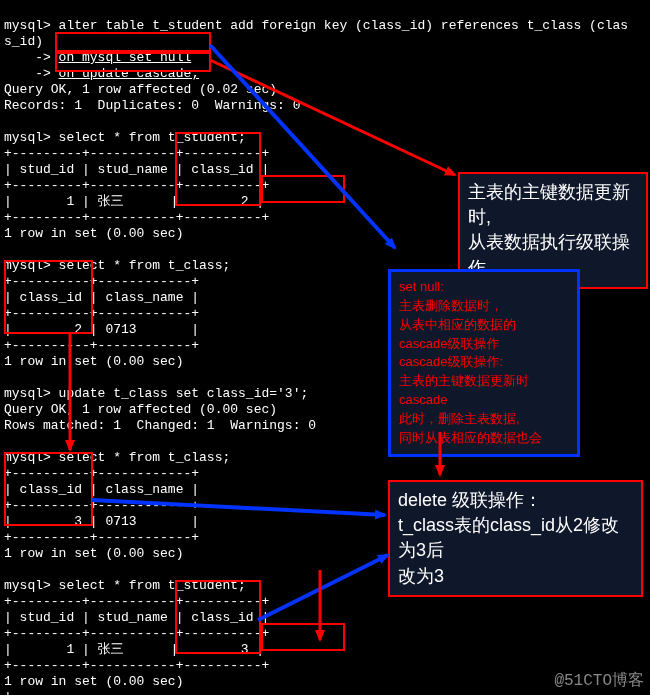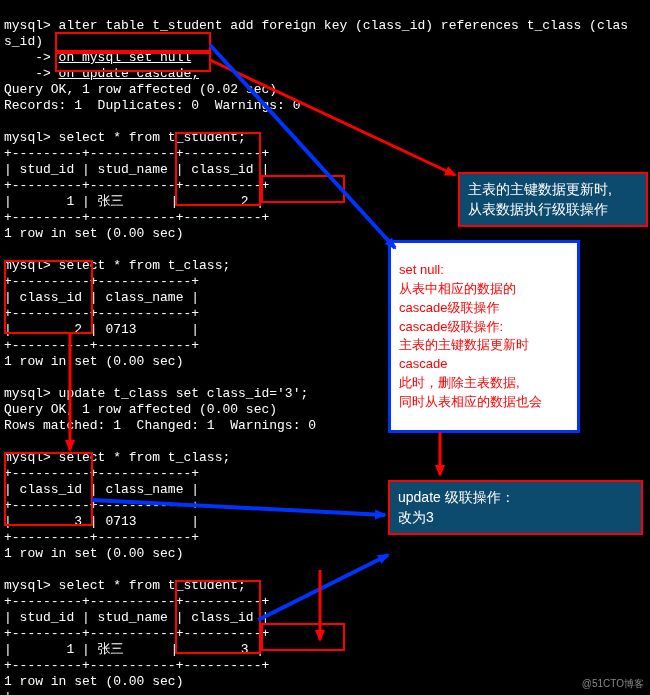--- a/index.html
+++ b/index.html
@@ -16,56 +16,57 @@
   }
   .term {
     white-space: pre;
     line-height: 16px;
     padding: 2px 4px;
   }
   .term span { white-space: pre; }
   .callout {
     position: absolute;
     border: 2px solid red;
-    background: #0c4a6e;
+    background: #0f172a;
     color: #fff;
     font-family: sans-serif;
-    font-size: 14px;
+    font-size: 18px;
     padding: 6px 8px;
     line-height: 1.4;
   }
   .callout-blue {
     position: absolute;
     border: 3px solid #0033ff;
-    background: #ffffff;
+    background: #0f172a;
     color: #ff0000;
     font-family: sans-serif;
     font-size: 13px;
-    padding: 18px 8px;
+    padding: 6px 8px;
     line-height: 1.45;
+    margin-top: 29px;
   }
   .box-red {
     position: absolute;
     border: 2px solid red;
     pointer-events: none;
   }
   svg.overlay {
     position: absolute;
     top: 0; left: 0;
     width: 650px;
     height: 695px;
     pointer-events: none;
   }
   .watermark {
     position: absolute;
     right: 6px;
     bottom: 4px;
     color: #888;
-    font-family: Liberation Sans, sans-serif;
-    font-size: 10px;
+    font-family: Liberation Mono, monospace;
+    font-size: 16px;
   }
   .ul { text-decoration: underline; }
 </style>
 </head>
 <body>
 
 <div class="term">
 <span>mysql&gt; alter table t_student add foreign key (class_id) references t_class (clas</span>
 <span>s_id)</span>
 <span><span>    -&gt; </span><span class="ul">on mysql set null</span></span>
@@ -120,30 +121,32 @@
 <div class="box-red" style="left:175px; top:580px; width:82px; height:70px;"></div>
 <div class="box-red" style="left:261px; top:623px; width:80px; height:24px;"></div>
 
 <div class="callout" style="left:458px; top:172px; width:170px;">
   <div>主表的主键数据更新时,</div>
   <div>从表数据执行级联操作</div>
 </div>
 
 <div class="callout-blue" style="left:388px; top:240px; width:170px;">
   <div>set null:</div>
+  <div>主表删除数据时，</div>
   <div>从表中相应的数据的</div>
   <div>cascade级联操作</div>
   <div>cascade级联操作:</div>
   <div>主表的主键数据更新时 cascade</div>
   <div>此时，删除主表数据,</div>
   <div>同时从表相应的数据也会</div>
 </div>
 
 <div class="callout" style="left:388px; top:480px; width:235px;">
-  <div>update 级联操作：</div>
+  <div>delete 级联操作：</div>
+  <div>t_class表的class_id从2修改为3后</div>
   <div>改为3</div>
 </div>
 
 <svg class="overlay">
   <defs>
     <marker id="ar" markerWidth="12" markerHeight="12" refX="10" refY="5" orient="auto" markerUnits="userSpaceOnUse">
       <path d="M0,0 L12,5 L0,10 z" fill="red"></path>
     </marker>
     <marker id="ab" markerWidth="12" markerHeight="12" refX="10" refY="5" orient="auto" markerUnits="userSpaceOnUse">
       <path d="M0,0 L12,5 L0,10 z" fill="#0033ff"></path>

